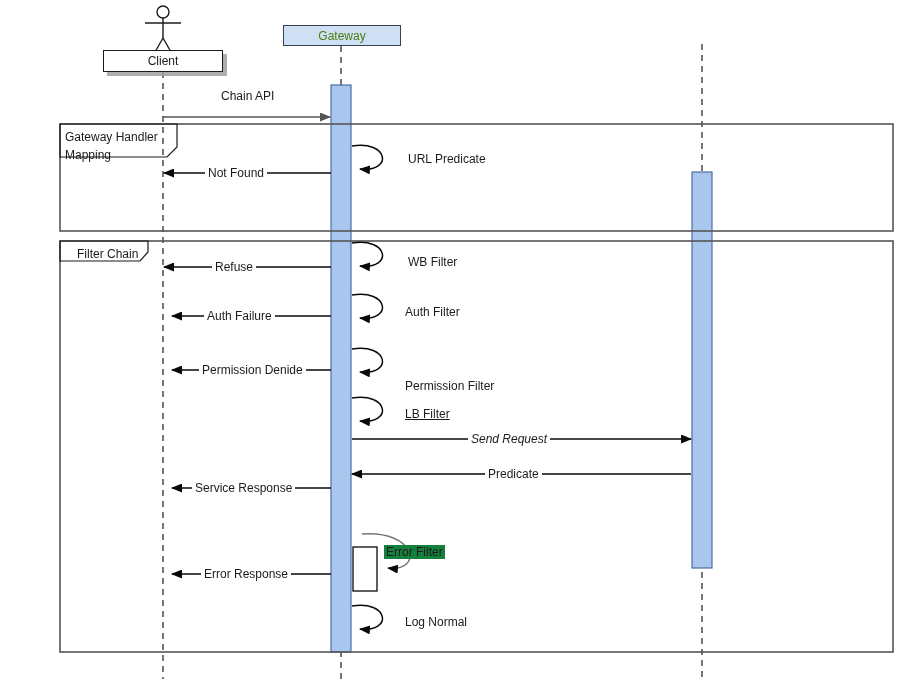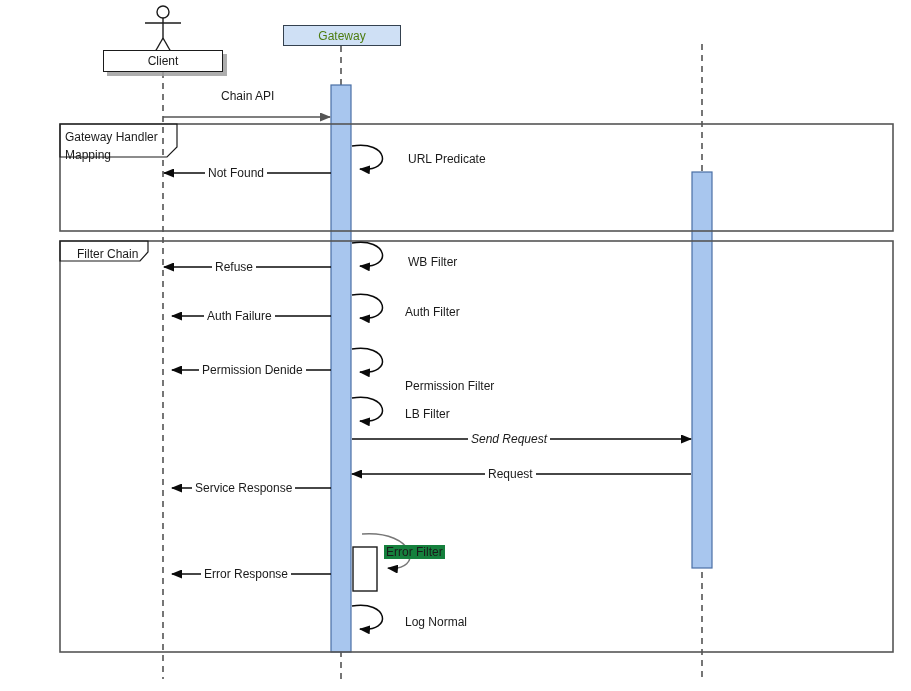--- a/index.html
+++ b/index.html
@@ -112,24 +112,24 @@
 
   <div class="lbl" style="left:408px;top:255px;">WB Filter</div>
   <div class="lbl" style="left:212px;top:260px;background:#ffffff;padding:0 3px;">Refuse</div>
 
   <div class="lbl" style="left:405px;top:305px;">Auth Filter</div>
   <div class="lbl" style="left:204px;top:309px;background:#ffffff;padding:0 3px;">Auth Failure</div>
 
   <div class="lbl" style="left:405px;top:359px;margin-top:20px;">Permission Filter</div>
   <div class="lbl" style="left:199px;top:363px;background:#ffffff;padding:0 3px;">Permission Denide</div>
 
-  <div class="lbl" style="left:405px;top:407px;">LB Filter</div>
+  <div class="lbl" style="left:405px;top:407px;text-decoration:underline;">LB Filter</div>
 
   <div class="lbl" style="left:468px;top:432px;background:#ffffff;padding:0 3px;font-style:italic;">Send Request</div>
-  <div class="lbl" style="left:485px;top:467px;background:#ffffff;padding:0 3px;">Request</div>
+  <div class="lbl" style="left:485px;top:467px;background:#ffffff;padding:0 3px;">Predicate</div>
 
   <div class="lbl" style="left:192px;top:481px;background:#ffffff;padding:0 3px;">Service Response</div>
 
   <div class="lbl" style="left:384px;top:545px;background:#15803d;padding:0 2px;">Error Filter</div>
 
   <div class="lbl" style="left:201px;top:567px;background:#ffffff;padding:0 3px;">Error Response</div>
 
   <div class="lbl" style="left:405px;top:615px;">Log Normal</div>
 
 </div>

